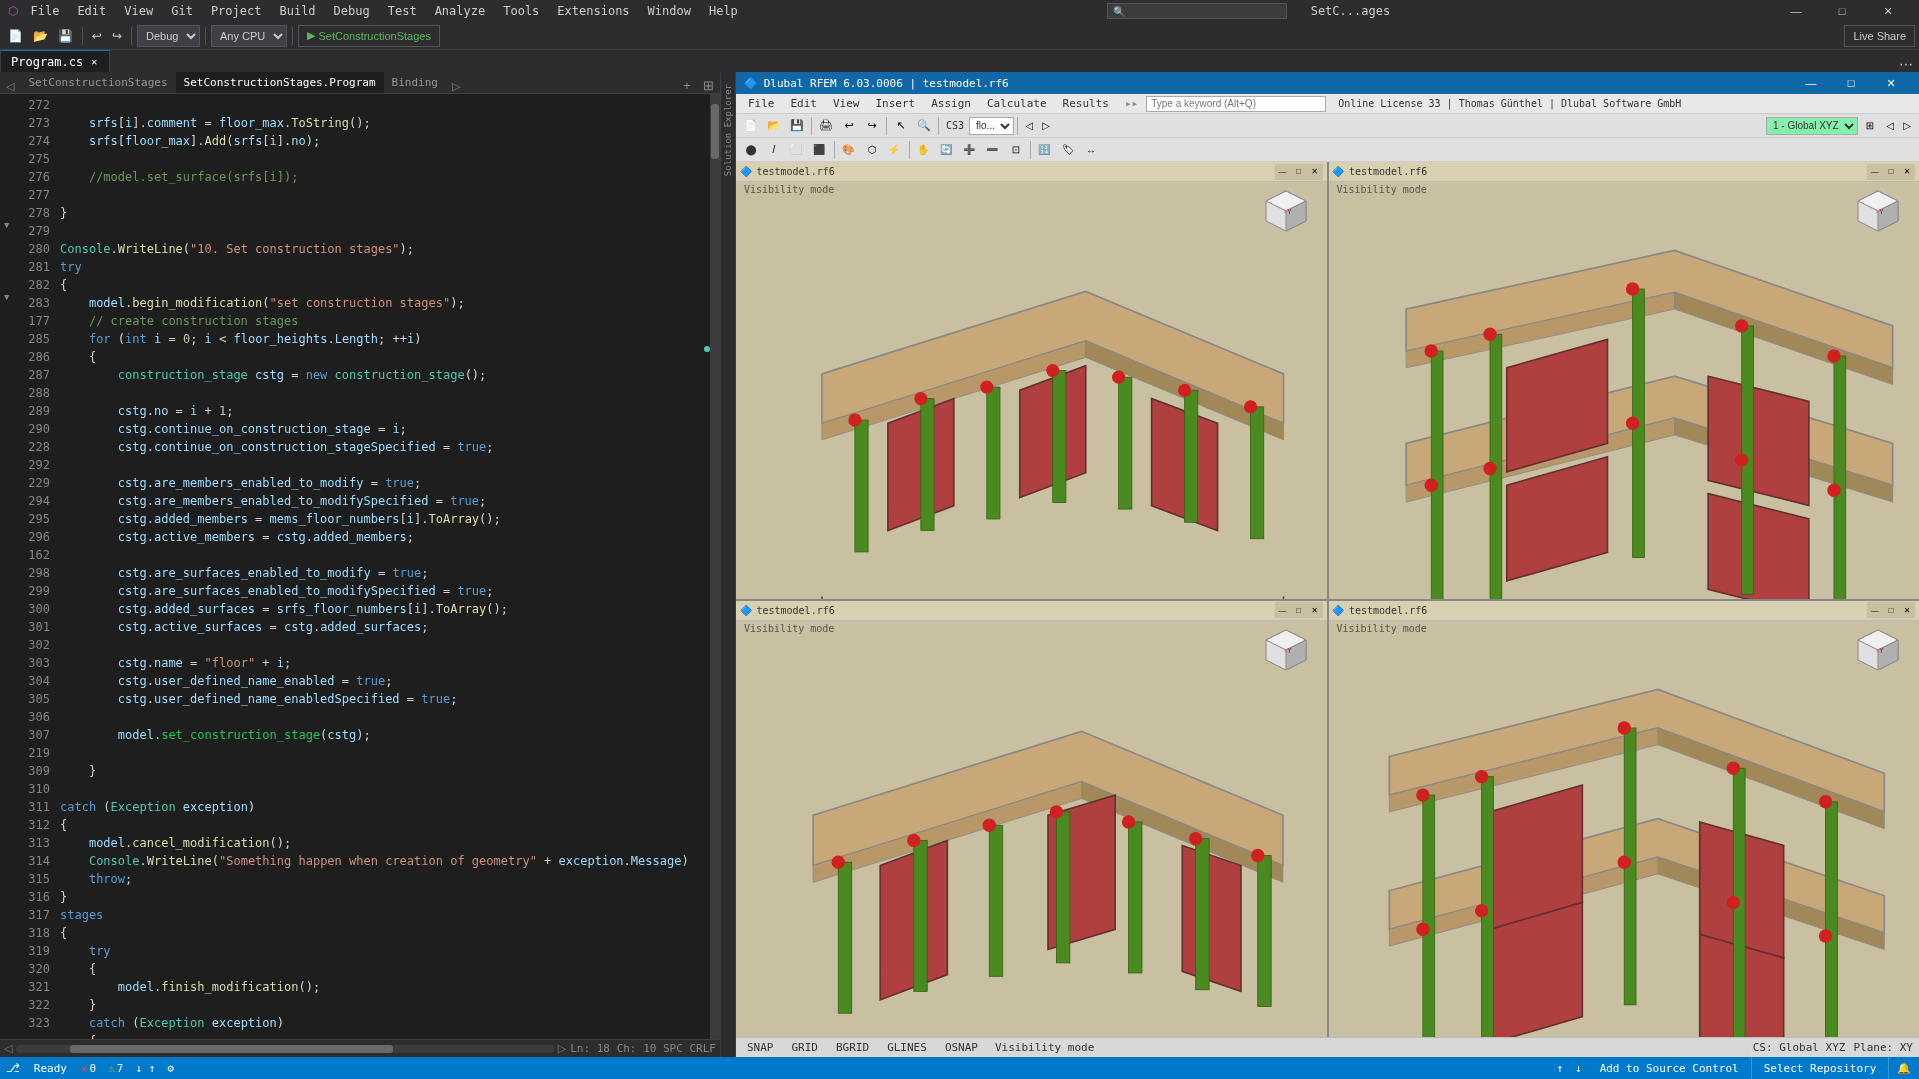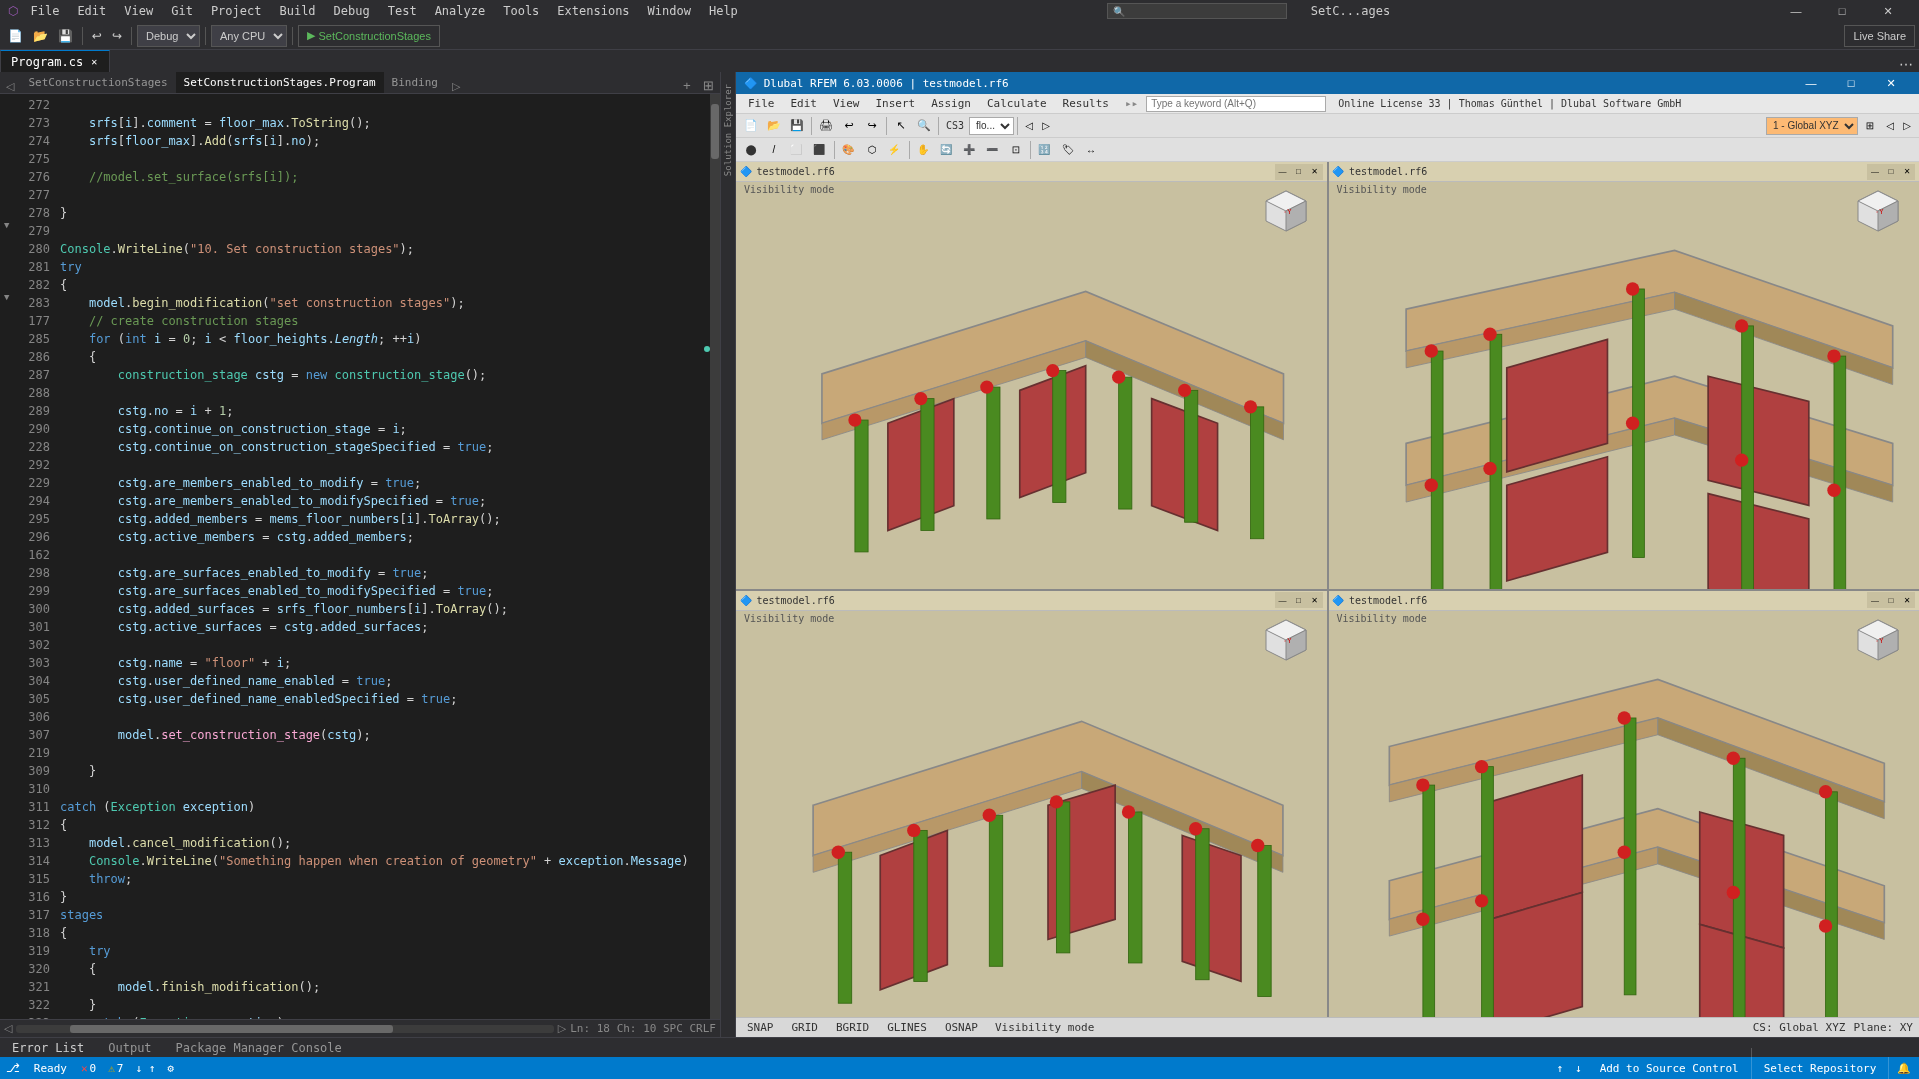--- a/index.html
+++ b/index.html
@@ -191,21 +191,21 @@
 
     <span style="color:#6a9955;">//model.set_surface(srfs[i]);</span>
 
 }
 
 <span style="color:#4ec9b0;">Console</span>.<span style="color:#dcdcaa;">WriteLine</span>(<span style="color:#ce9178;">"10. Set construction stages"</span>);
 <span style="color:#569cd6;">try</span>
 {
     <span style="color:#9cdcfe;">model</span>.<span style="color:#dcdcaa;">begin_modification</span>(<span style="color:#ce9178;">"set construction stages"</span>);
     <span style="color:#6a9955;">// create construction stages</span>
-    <span style="color:#569cd6;">for</span> (<span style="color:#569cd6;">int</span> <span style="color:#9cdcfe;">i</span> = <span style="color:#b5cea8;">0</span>; <span style="color:#9cdcfe;">i</span> &lt; <span style="color:#9cdcfe;">floor_heights</span>.<span style="color:#9cdcfe;font-style:italic;">Length</span>; ++<span style="color:#9cdcfe;">i</span>)
+    <span style="color:#569cd6;">for</span> (<span style="color:#569cd6;">int</span> <span style="color:#9cdcfe;">i</span> = <span style="color:#b5cea8;">0</span>; <span style="color:#9cdcfe;">i</span> &lt; <span style="color:#9cdcfe;">floor_heights</span>.<span style="color:#9cdcfe;">Length</span>; ++<span style="color:#9cdcfe;">i</span>)
     {
         <span style="color:#4ec9b0;">construction_stage</span> <span style="color:#9cdcfe;">cstg</span> = <span style="color:#569cd6;">new</span> <span style="color:#4ec9b0;">construction_stage</span>();
 
         <span style="color:#9cdcfe;">cstg</span>.<span style="color:#9cdcfe;">no</span> = <span style="color:#9cdcfe;">i</span> + <span style="color:#b5cea8;">1</span>;
         <span style="color:#9cdcfe;">cstg</span>.<span style="color:#9cdcfe;">continue_on_construction_stage</span> = <span style="color:#9cdcfe;">i</span>;
         <span style="color:#9cdcfe;">cstg</span>.<span style="color:#9cdcfe;">continue_on_construction_stageSpecified</span> = <span style="color:#569cd6;">true</span>;
 
         <span style="color:#9cdcfe;">cstg</span>.<span style="color:#9cdcfe;">are_members_enabled_to_modify</span> = <span style="color:#569cd6;">true</span>;
         <span style="color:#9cdcfe;">cstg</span>.<span style="color:#9cdcfe;">are_members_enabled_to_modifySpecified</span> = <span style="color:#569cd6;">true</span>;
         <span style="color:#9cdcfe;">cstg</span>.<span style="color:#9cdcfe;">added_members</span> = <span style="color:#9cdcfe;">mems_floor_numbers</span>[<span style="color:#9cdcfe;">i</span>].<span style="color:#dcdcaa;">ToArray</span>();
@@ -213,21 +213,21 @@
 
         <span style="color:#9cdcfe;">cstg</span>.<span style="color:#9cdcfe;">are_surfaces_enabled_to_modify</span> = <span style="color:#569cd6;">true</span>;
         <span style="color:#9cdcfe;">cstg</span>.<span style="color:#9cdcfe;">are_surfaces_enabled_to_modifySpecified</span> = <span style="color:#569cd6;">true</span>;
         <span style="color:#9cdcfe;">cstg</span>.<span style="color:#9cdcfe;">added_surfaces</span> = <span style="color:#9cdcfe;">srfs_floor_numbers</span>[<span style="color:#9cdcfe;">i</span>].<span style="color:#dcdcaa;">ToArray</span>();
         <span style="color:#9cdcfe;">cstg</span>.<span style="color:#9cdcfe;">active_surfaces</span> = <span style="color:#9cdcfe;">cstg</span>.<span style="color:#9cdcfe;">added_surfaces</span>;
 
         <span style="color:#9cdcfe;">cstg</span>.<span style="color:#9cdcfe;">name</span> = <span style="color:#ce9178;">"floor"</span> + <span style="color:#9cdcfe;">i</span>;
         <span style="color:#9cdcfe;">cstg</span>.<span style="color:#9cdcfe;">user_defined_name_enabled</span> = <span style="color:#569cd6;">true</span>;
         <span style="color:#9cdcfe;">cstg</span>.<span style="color:#9cdcfe;">user_defined_name_enabledSpecified</span> = <span style="color:#569cd6;">true</span>;
 
-        <span style="color:#9cdcfe;">model</span>.<span style="color:#f9a8d4;">set_construction_stage</span>(<span style="color:#9cdcfe;">cstg</span>);
+        <span style="color:#9cdcfe;">model</span>.<span style="color:#22c55e;">set_construction_stage</span>(<span style="color:#9cdcfe;">cstg</span>);
 
     }
 
 <span style="color:#569cd6;">catch</span> (<span style="color:#4ec9b0;">Exception</span> <span style="color:#9cdcfe;">exception</span>)
 {
     <span style="color:#9cdcfe;">model</span>.<span style="color:#dcdcaa;">cancel_modification</span>();
     <span style="color:#4ec9b0;">Console</span>.<span style="color:#dcdcaa;">WriteLine</span>(<span style="color:#ce9178;">"Something happen when creation of geometry"</span> + <span style="color:#9cdcfe;">exception</span>.<span style="color:#9cdcfe;">Message</span>)
     <span style="color:#569cd6;">throw</span>;
 }
 <span style="color:#569cd6;">stages</span>
@@ -308,21 +308,21 @@
         <button style="width:22px;height:20px;background:#e0e0e0;border:1px solid transparent;cursor:pointer;font-size:11px;">🔍</button>
         <div style="width:1px;height:18px;background:#aaa;margin:0 2px;"></div>
         <span style="font-size:10px;color:#333;padding:0 4px;">CS3</span>
         <select style="height:18px;background:#fff;border:1px solid #aaa;font-size:10px;color:#333;padding:0 2px;">
           <option>flo...</option>
         </select>
         <div style="width:1px;height:18px;background:#aaa;margin:0 2px;"></div>
         <button style="width:16px;height:20px;background:#e0e0e0;border:1px solid transparent;cursor:pointer;font-size:10px;">◁</button>
         <button style="width:16px;height:20px;background:#e0e0e0;border:1px solid transparent;cursor:pointer;font-size:10px;">▷</button>
         <div style="flex:1;"></div>
-        <select style="height:18px;background:#fdba74;border:1px solid #aaa;font-size:10px;color:#333;padding:0 2px;">
+        <select style="height:18px;background:#86efac;border:1px solid #aaa;font-size:10px;color:#333;padding:0 2px;">
           <option>1 - Global XYZ</option>
         </select>
         <button style="width:22px;height:20px;background:#e0e0e0;border:1px solid transparent;cursor:pointer;font-size:10px;">⊞</button>
         <button style="width:16px;height:20px;background:#e0e0e0;border:1px solid transparent;cursor:pointer;font-size:10px;">◁</button>
         <button style="width:16px;height:20px;background:#e0e0e0;border:1px solid transparent;cursor:pointer;font-size:10px;">▷</button>
       </div>
 
       <div style="background:#e0e0e0;height:24px;display:flex;align-items:center;padding:0 4px;flex-shrink:0;border-bottom:1px solid #ccc;gap:1px;flex-wrap:wrap;overflow:hidden;">
         <button style="width:22px;height:20px;background:#e0e0e0;border:1px solid transparent;cursor:pointer;font-size:10px;color:#333;">⬤</button>
         <button style="width:22px;height:20px;background:#e0e0e0;border:1px solid transparent;cursor:pointer;font-size:10px;">/</button>
@@ -571,25 +571,20 @@
         <span style="cursor:pointer;padding:0 4px;border:1px solid transparent;">OSNAP</span>
         <span style="margin-left:4px;">Visibility mode</span>
         <div style="flex:1;"></div>
         <span>CS: Global XYZ</span>
         <span>Plane: XY</span>
       </div>
 
     </div>
   </div>
 
-  <div style="height:20px;background:#2d2d30;display:flex;align-items:center;flex-shrink:0;border-top:1px solid #3f3f46;">
-    <span style="padding:0 12px;height:100%;display:flex;align-items:center;font-size:12px;color:#ccc;cursor:pointer;">Error List</span>
-    <span style="padding:0 12px;height:100%;display:flex;align-items:center;font-size:12px;color:#969696;cursor:pointer;">Output</span>
-    <span style="padding:0 12px;height:100%;display:flex;align-items:center;font-size:12px;color:#969696;cursor:pointer;">Package Manager Console</span>
-  </div>
 
   <div style="height:22px;background:#007acc;display:flex;align-items:center;justify-content:space-between;padding:0;flex-shrink:0;font-size:11px;color:white;">
     <div style="display:flex;align-items:center;">
       <span style="padding:0 6px;font-size:12px;">⎇</span>
       <span style="padding:0 8px;">Ready</span>
       <span style="padding:0 6px;display:flex;align-items:center;gap:2px;cursor:pointer;">
         <span style="color:#f44747;">✕</span>
         <span>0</span>
       </span>
       <span style="padding:0 6px;display:flex;align-items:center;gap:2px;cursor:pointer;">

